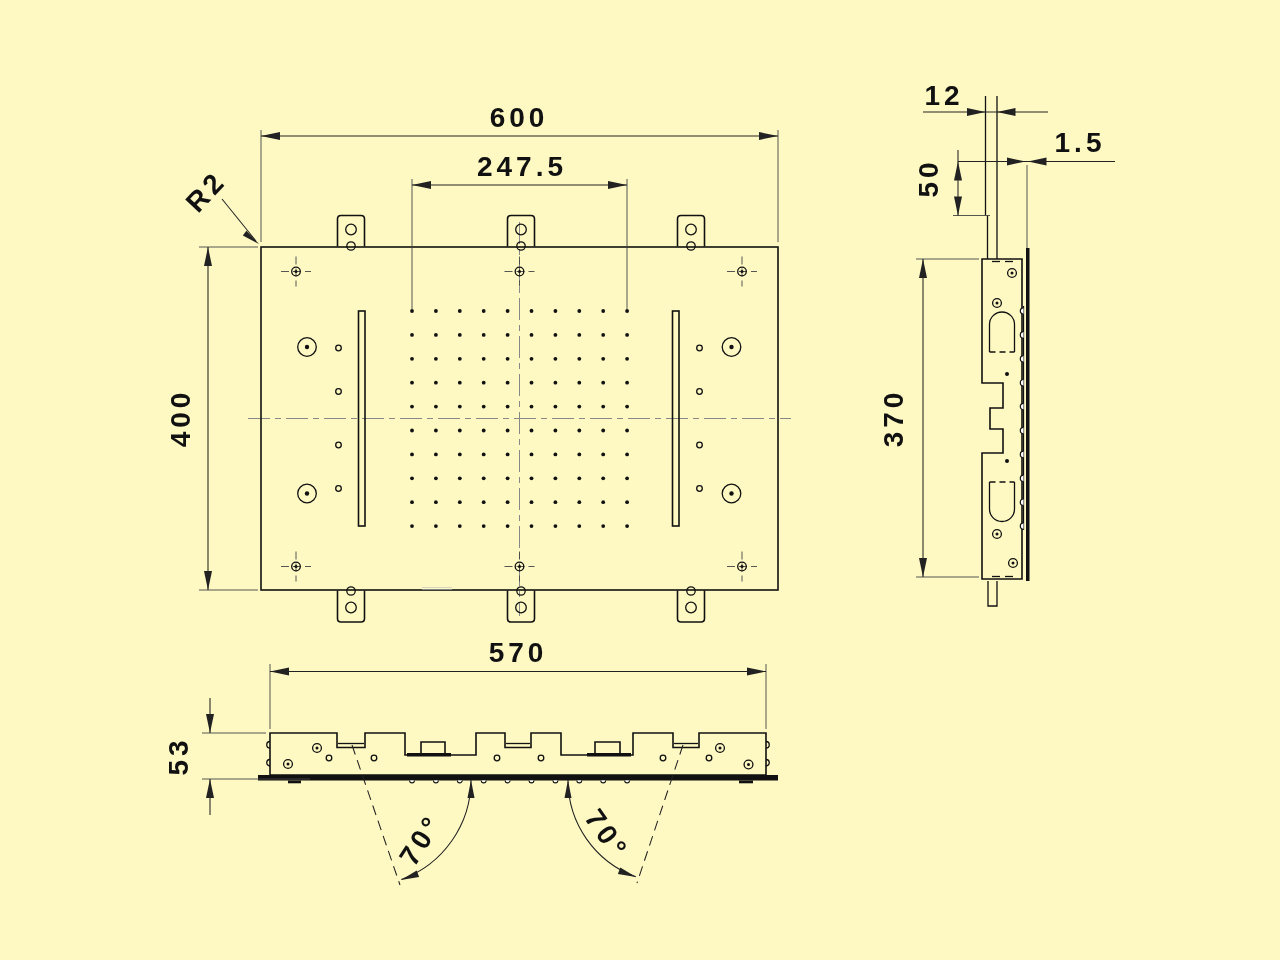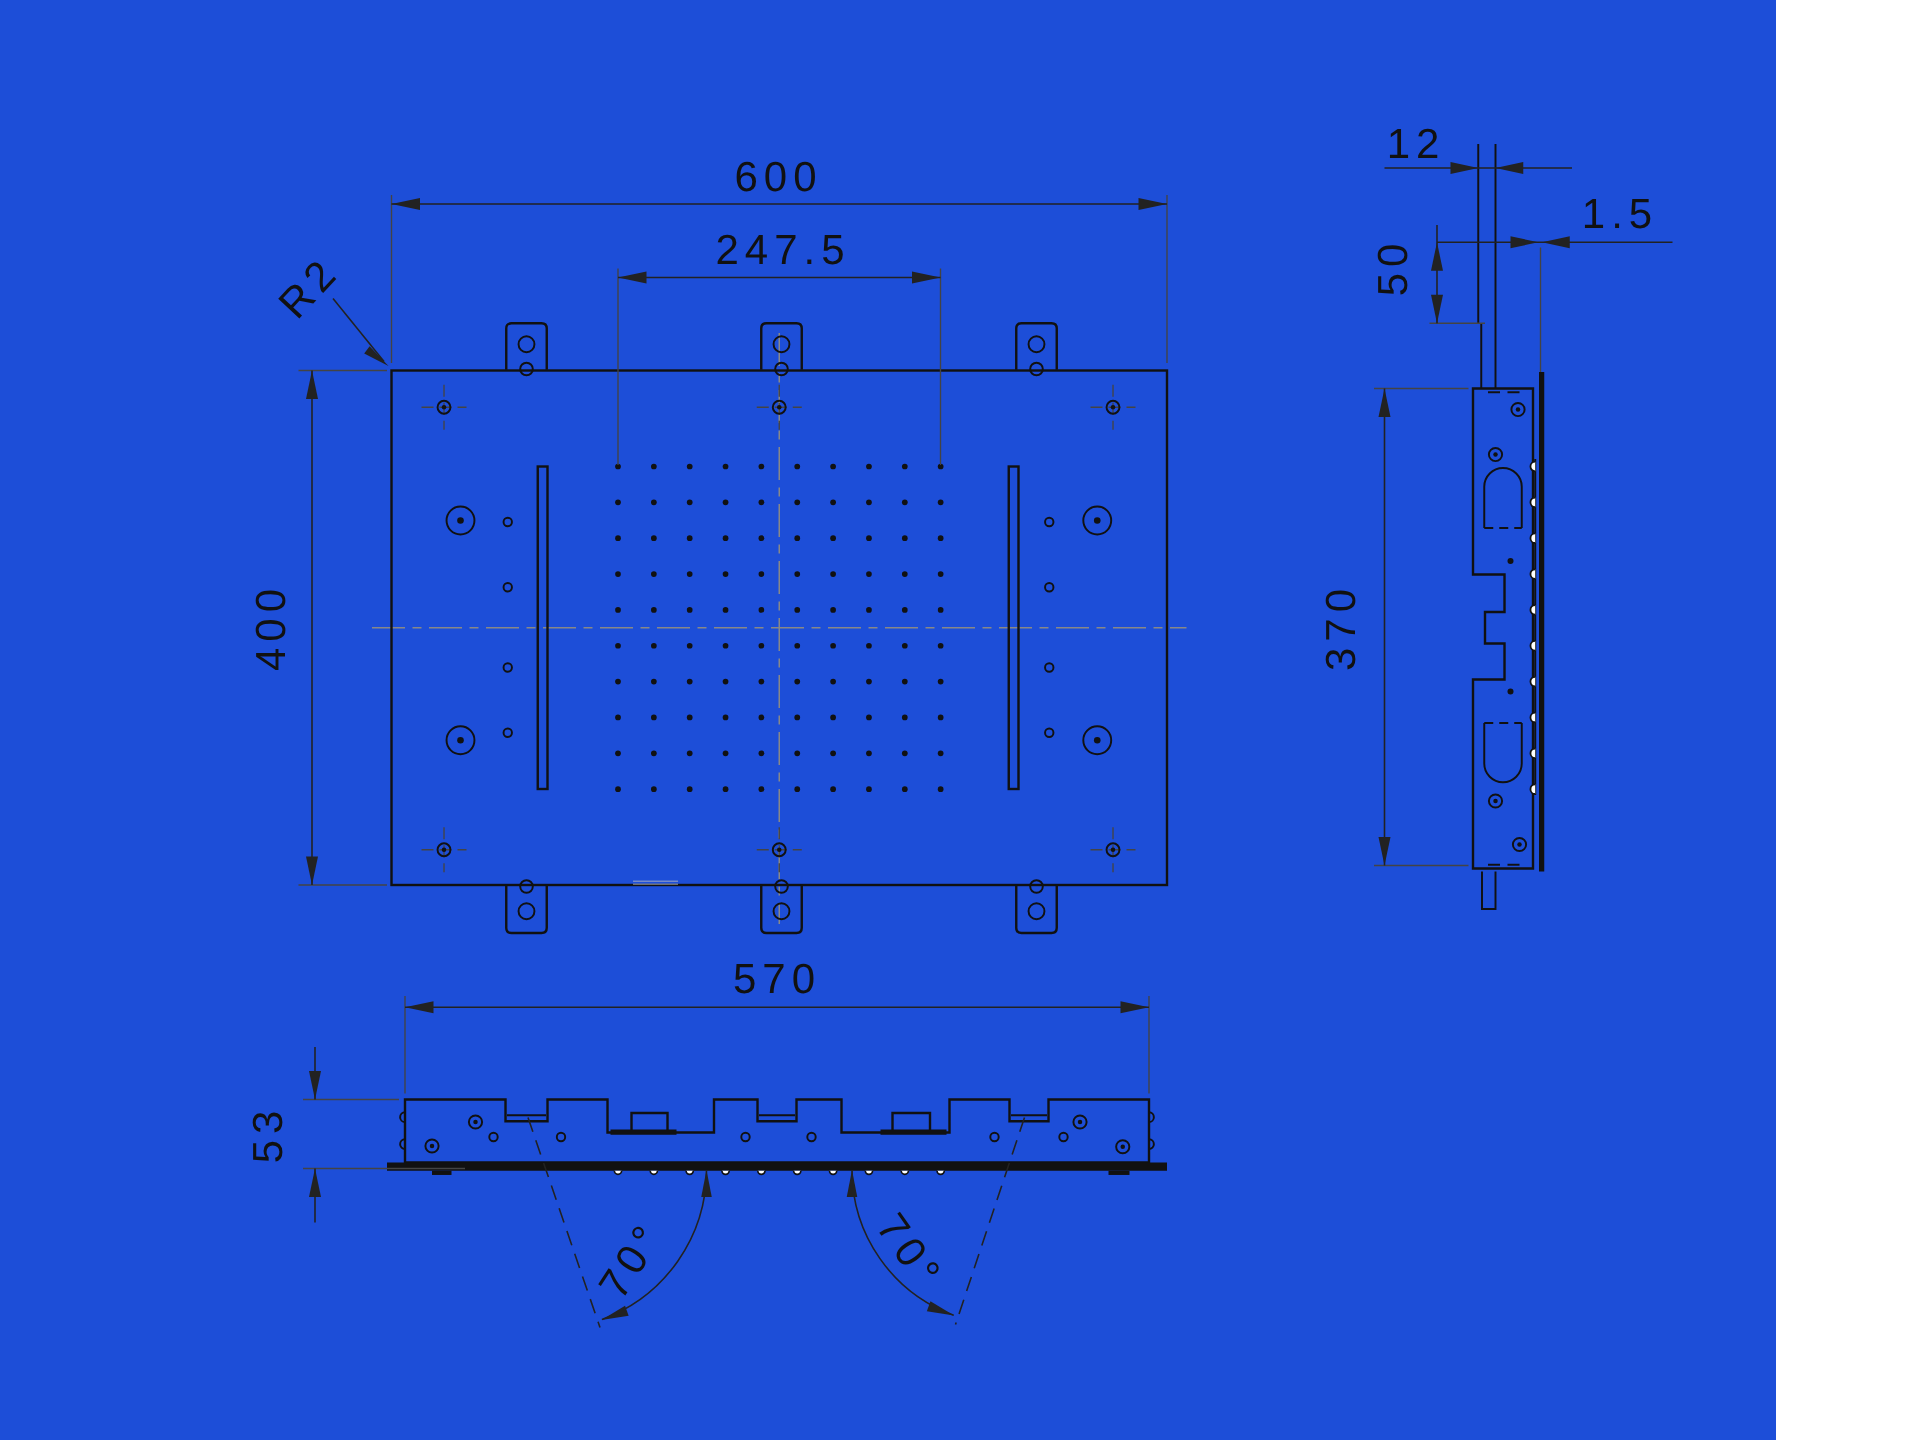--- a/index.html
+++ b/index.html
@@ -1,16 +1,16 @@
 <!DOCTYPE html>
 <html><head>
 <meta charset="utf-8">
 <style>
   html,body{margin:0;padding:0;background:#fff;}
-  .stage{width:1184px;height:960px;background:#1d4ed8;position:relative;overflow:hidden;}
+  .stage{width:1280px;height:960px;background:#fef9c3;position:relative;overflow:hidden;font-weight:bold;}
   svg{display:block;}
   text{font-family:"Liberation Sans","DejaVu Sans",sans-serif;fill:#111;}
   .dimtxt{font-size:28px;letter-spacing:4px;}
   .obj{stroke:#111;fill:none;stroke-width:1.6;}
   .obj2{stroke:#111;fill:none;stroke-width:1.3;}
   .dim{stroke:#222;fill:none;stroke-width:1.05;}
   .ext{stroke:#444;fill:none;stroke-width:0.9;}
   .cl{stroke:#888;fill:none;stroke-width:1;}
   .arr{fill:#222;stroke:none;}
   .blk{fill:#111;stroke:none;}

